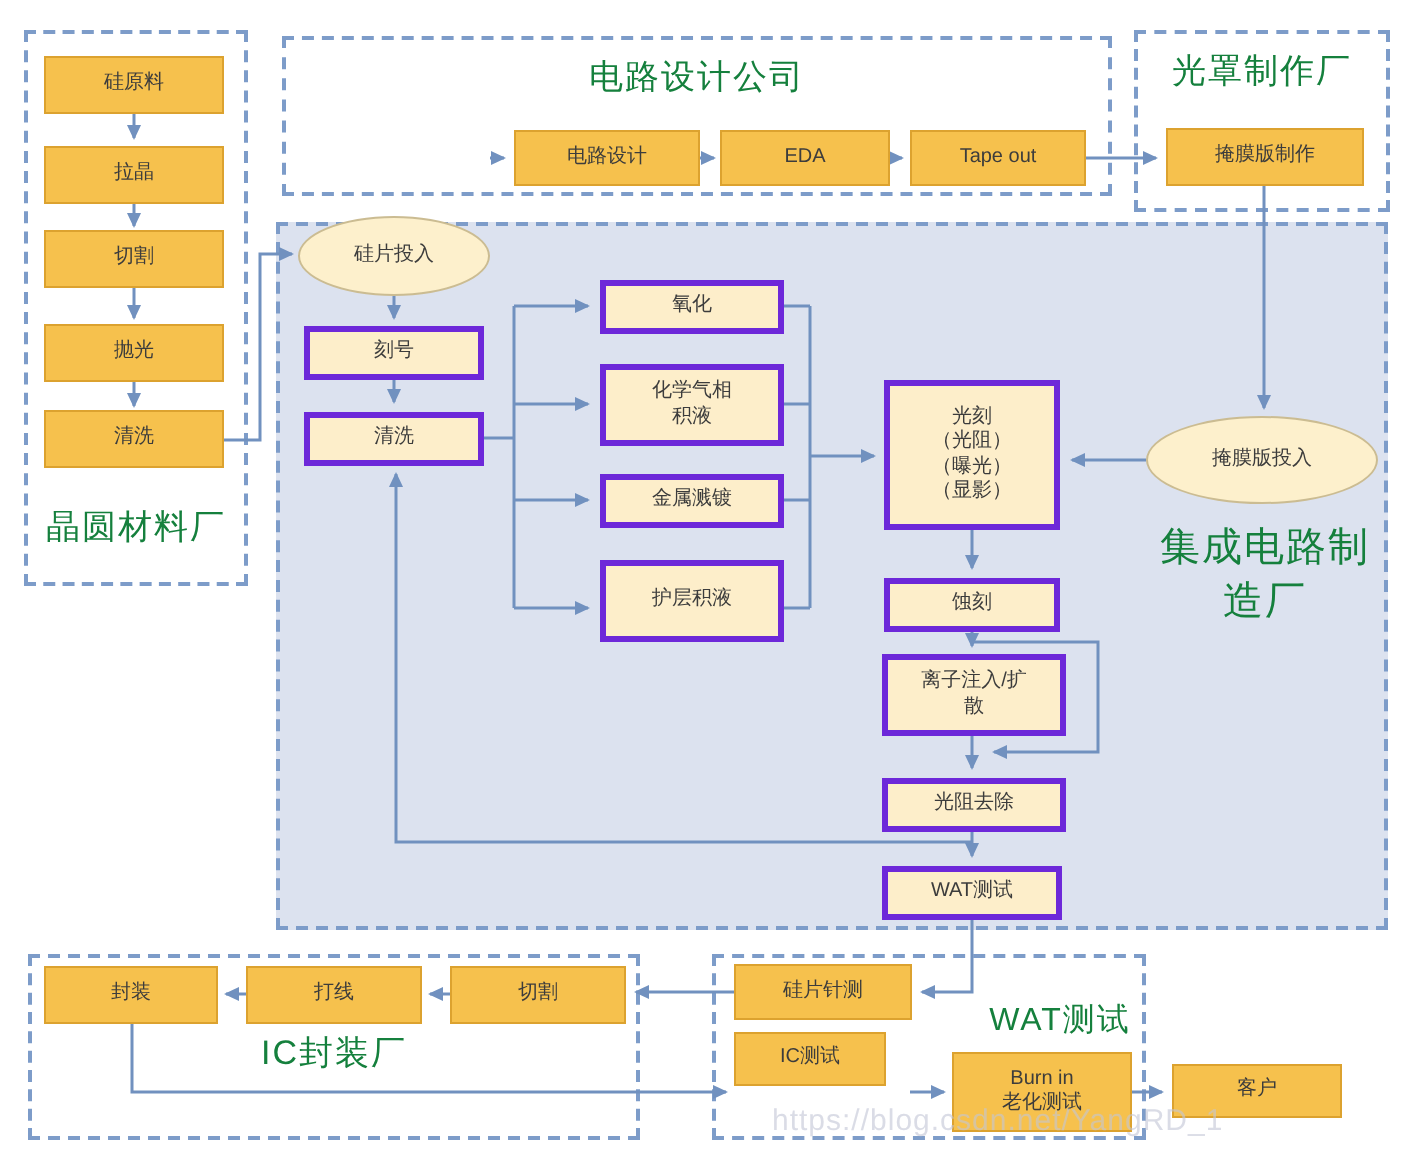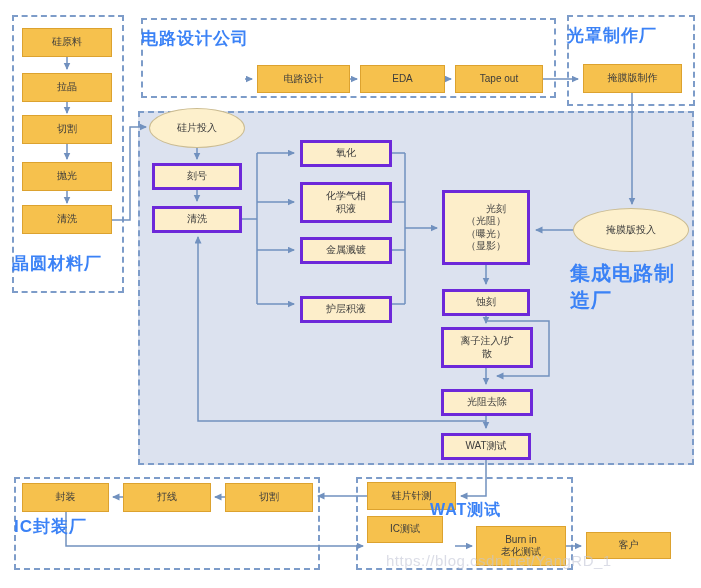--- a/index.html
+++ b/index.html
@@ -4,22 +4,22 @@
 <title>Flowchart</title>
 <style>
   html,body{margin:0;padding:0;background:#fff;}
   #stage{
     position:relative;width:701px;height:588px;overflow:hidden;
     font-family:"Liberation Sans","DejaVu Sans",sans-serif;background:#ffffff;
   }
   .region{position:absolute;border:2px dashed #7d9cc9;box-sizing:border-box;z-index:0;}
   .panel-fill{background:#dce2ef;}
   .rlabel{
-    position:absolute;color:#3b82f6;font-weight:bold;font-size:17px;
-    text-align:left;z-index:2;letter-spacing:1px;
+    position:absolute;color:#15803d;font-weight:normal;font-size:17px;
+    text-align:center;z-index:2;letter-spacing:1px;
   }
   svg.lines{position:absolute;left:0;top:0;z-index:1;}
   .node{
     position:absolute;display:flex;align-items:center;justify-content:center;
     text-align:center;font-size:10px;color:#3c3c3c;white-space:pre-line;
     line-height:1.25;box-sizing:border-box;z-index:2;
   }
   .orange{background:#f6c14d;border:1px solid #dca22f;}
   .cream{background:#fdeeca;border:3px solid #6d28d9;}
   .ellipse{border-radius:50%;background:#fdf0cc;border:1px solid #cbbc92;}
@@ -115,22 +115,22 @@
   <div class="rlabel" style="left:567px;top:24px;width:128px;">光罩制作厂</div>
   <div class="node orange" style="left:583px;top:64px;width:99px;height:29px;">掩膜版制作</div>
 
   <div class="node ellipse" style="left:149px;top:108px;width:96px;height:40px;">硅片投入</div>
   <div class="node cream" style="left:152px;top:163px;width:90px;height:27px;">刻号</div>
   <div class="node cream" style="left:152px;top:206px;width:90px;height:27px;">清洗</div>
   <div class="node cream" style="left:300px;top:140px;width:92px;height:27px;">氧化</div>
   <div class="node cream" style="left:300px;top:182px;width:92px;height:41px;">化学气相
 积液</div>
   <div class="node cream" style="left:300px;top:237px;width:92px;height:27px;">金属溅镀</div>
-  <div class="node cream" style="left:300px;top:296px;width:92px;height:27px;">护层积液</div>
-  <div class="node cream" style="left:442px;top:190px;width:88px;height:75px;text-align:right;">光刻
+  <div class="node cream" style="left:300px;top:280px;width:92px;height:41px;">护层积液</div>
+  <div class="node cream" style="left:442px;top:190px;width:88px;height:75px;">光刻
 （光阻）
 （曝光）
 （显影）</div>
   <div class="node ellipse" style="left:573px;top:208px;width:116px;height:44px;">掩膜版投入</div>
   <div class="node cream" style="left:442px;top:289px;width:88px;height:27px;">蚀刻</div>
   <div class="node cream" style="left:441px;top:327px;width:92px;height:41px;">离子注入/扩
 散</div>
   <div class="node cream" style="left:441px;top:389px;width:92px;height:27px;">光阻去除</div>
   <div class="node cream" style="left:441px;top:433px;width:90px;height:27px;">WAT测试</div>
   <div class="rlabel" style="left:570px;top:260px;width:125px;font-size:20px;">集成电路制造厂</div>

